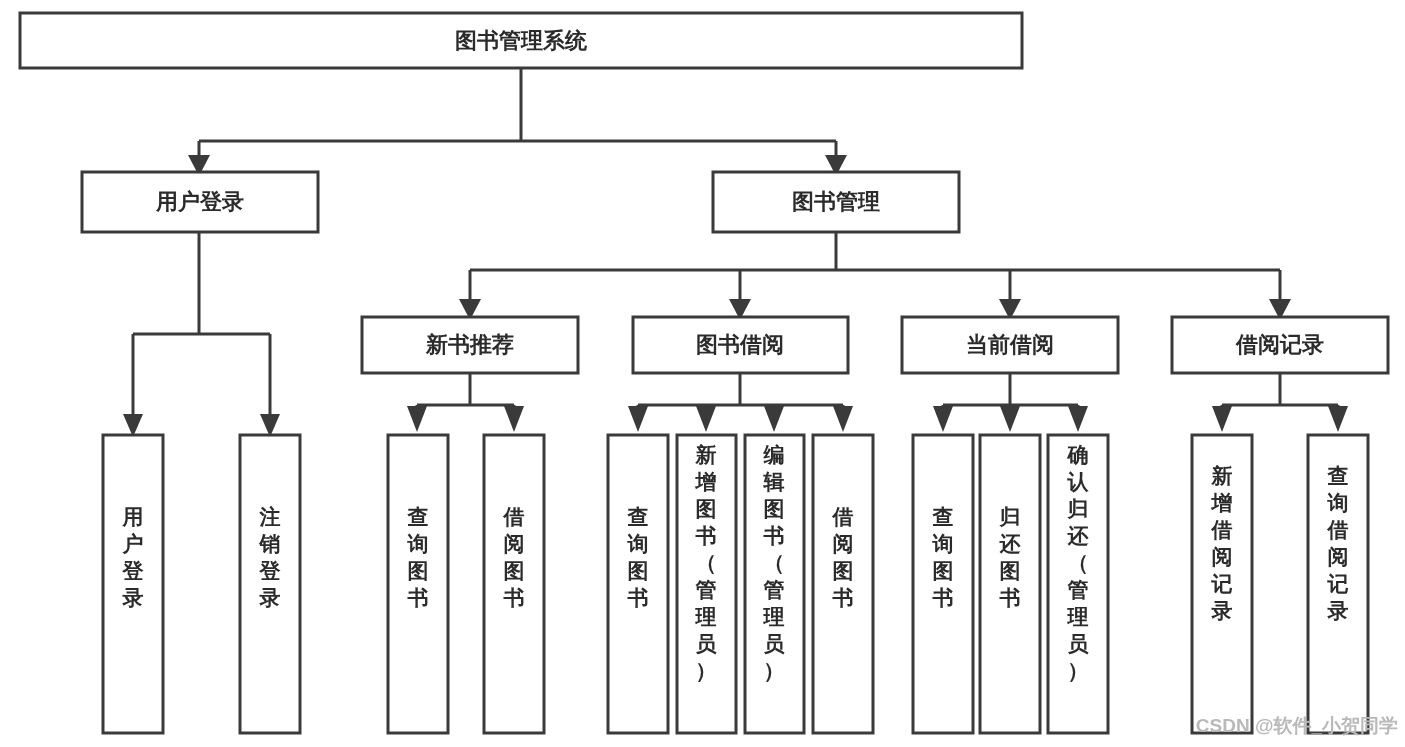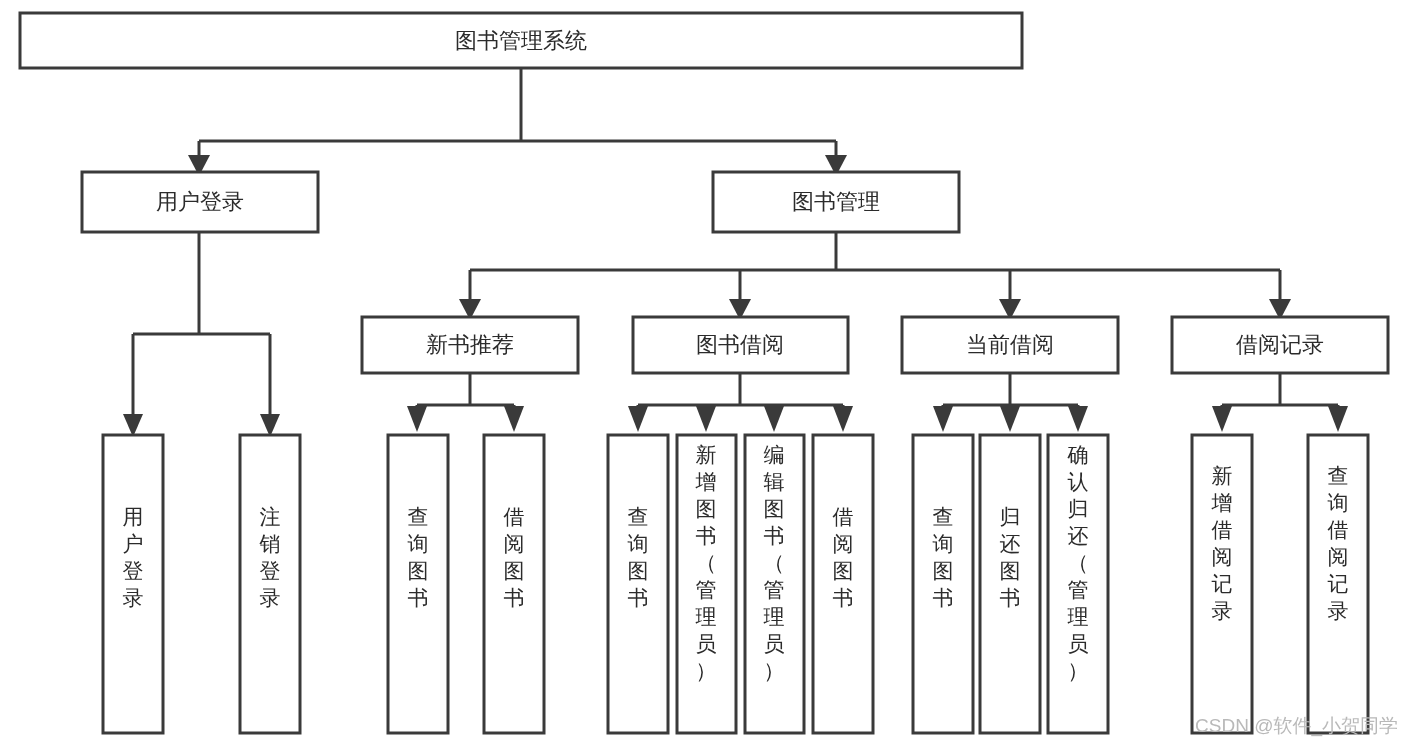--- a/index.html
+++ b/index.html
@@ -12,20 +12,21 @@
     height: 747px;
     overflow: hidden;
     font-family: "Liberation Sans", "DejaVu Sans", sans-serif;
     position: relative;
   }
   #diagram-root {
     position: absolute;
     left: 0; top: 0;
     width: 1405px;
     height: 606px;
+    font-weight: bold;
   }
   svg.diagram-canvas {
     display: block;
     width: 1405px;
     height: 747px;
   }
   .node-box {
     fill: #ffffff;
     stroke: #3a3a3a;
     stroke-width: 3;

